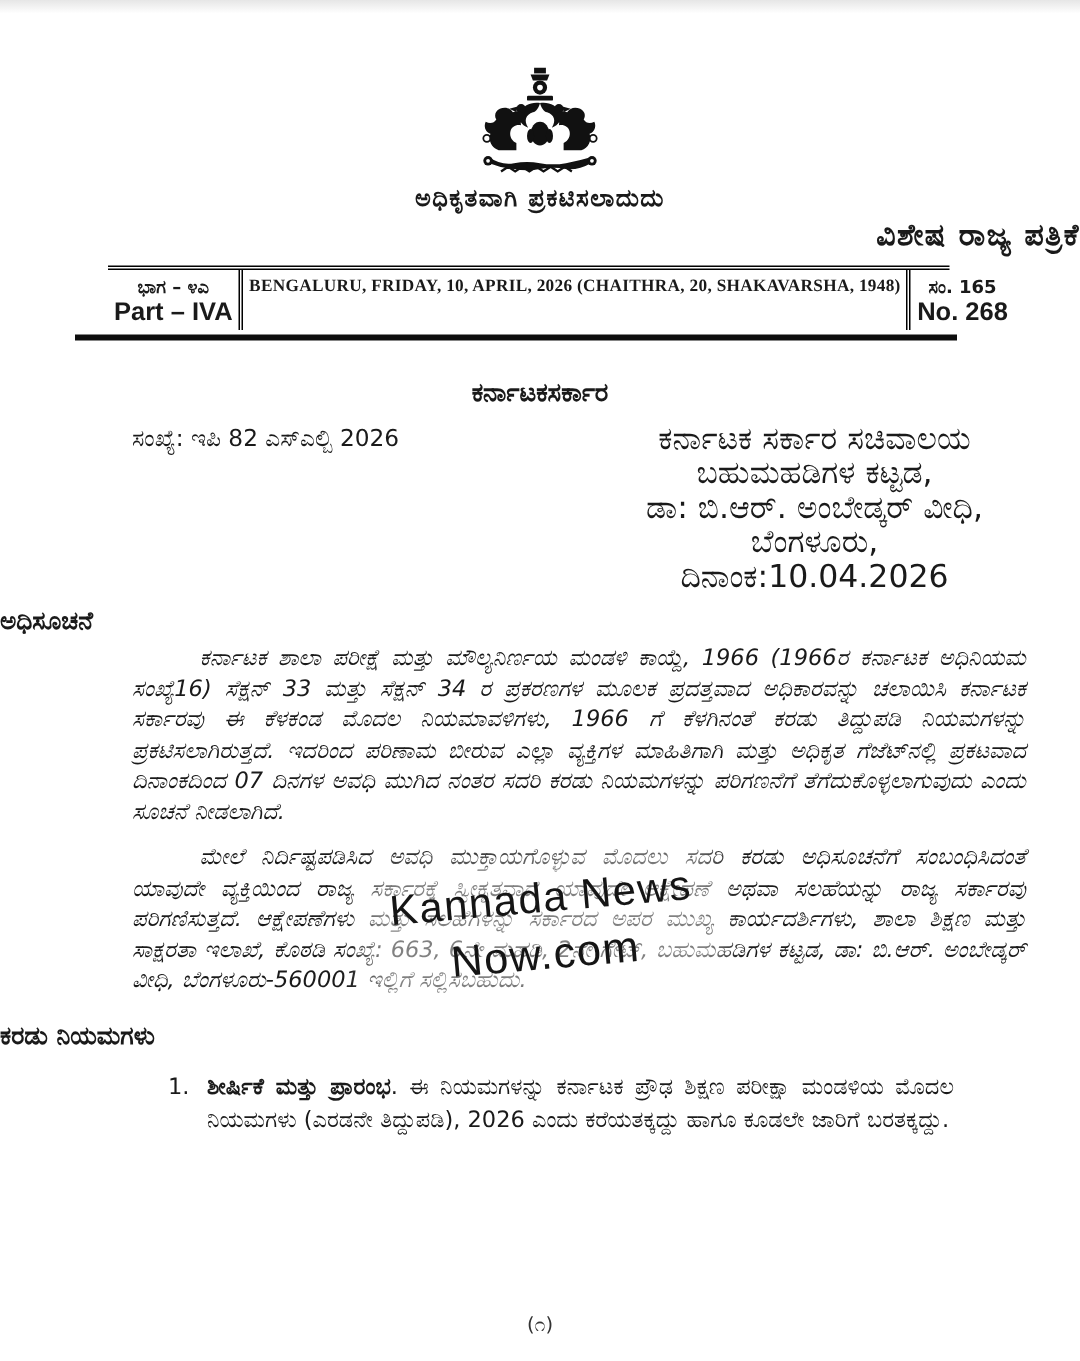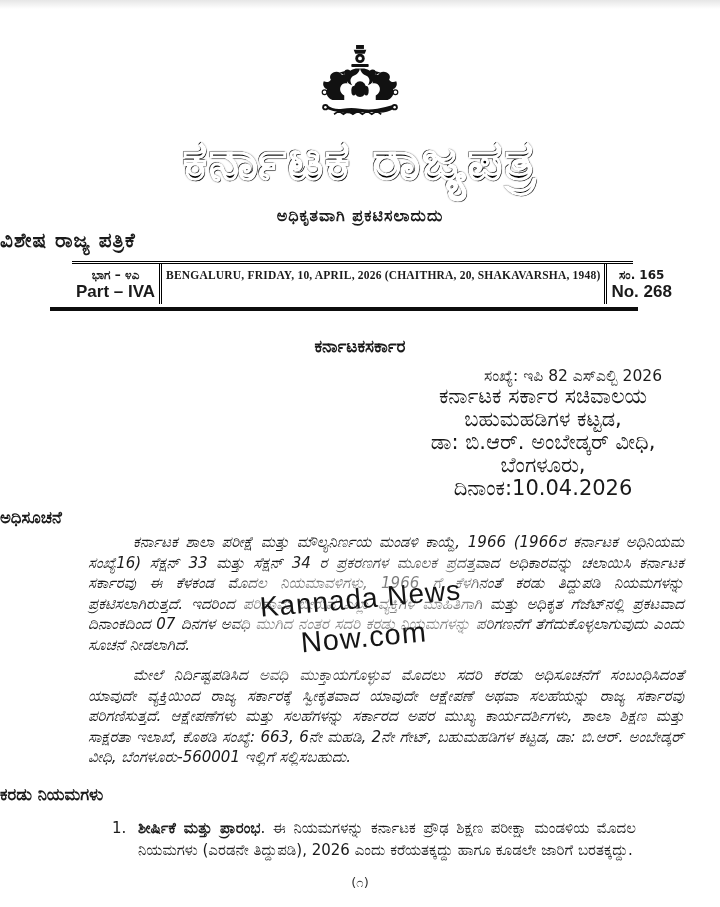--- a/index.html
+++ b/index.html
@@ -28,21 +28,21 @@
     color: #000;
     -webkit-text-stroke: 1.3px #ffffff;
     text-shadow: 0 0 2px #000, 0 0 1px #000, 1px 1px 0 #000, -1px -1px 0 #000;
     white-space: nowrap;
   }
   .masthead-subtitle {
     text-align: center; font-size: 16px; font-weight: 600;
     margin-top: 3px; letter-spacing: 1px;
   }
   .masthead-edition {
-    text-align: left; font-size: 20px; font-weight: bold;
+    text-align: right; font-size: 20px; font-weight: bold;
     margin-top: 3px; letter-spacing: 1px;
   }
   
   .info-bar {
     margin: 9px 0 0 72px;
     width: 561px;
     border-top: 3px double #000;
     display: flex;
     align-items: stretch;
   }
@@ -62,21 +62,21 @@
   .heavy-rule {
     margin: 3px 0 0 50px;
     width: 588px; height: 4px; background: #0d0d0d;
   }
   
   .gov-heading {
     text-align: center; font-size: 17px; font-weight: bold; margin-top: 25px;
   }
   .ref-row {
     margin: 9px 58px 0 88px;
-    display: flex; justify-content: space-between; align-items: flex-end; flex-direction: column;
+    display: flex; justify-content: space-between; align-items: flex-start;
   }
   .ref-number { font-size: 15.5px; padding-top: 2px; }
   .ref-address { width: 238px; text-align: center; font-size: 21px; line-height: 23px; }
   
   .section-heading {
     font-size: 16.5px; font-weight: bold;
   }
   .h-notification { margin-top: 8px; }
   .h-draft { margin-top: 17px; }
   .body-para {
@@ -143,21 +143,20 @@
     <ellipse cx="63" cy="58" rx="3" ry="6"></ellipse>
 
     <path d="M12 76 q10 7 21 5 q11 -2 22 0 q11 2 22 0 q11 -2 21 -5 l0 5 q-10 6 -21 5 q-11 -2 -22 0 q-11 2 -22 0 q-11 -1 -21 -5 z"></path>
     <circle cx="11" cy="79" r="4"></circle>
     <circle cx="11" cy="79" r="1.6" fill="#fff"></circle>
     <circle cx="99" cy="79" r="4"></circle>
     <circle cx="99" cy="79" r="1.6" fill="#fff"></circle>
     <path d="M22 88 l6 -4 6 4 6 -4 6 4 6 -4 6 4 6 -4 6 4 6 -4 6 4" fill="none" stroke="#111" stroke-width="2"></path>
   </svg>
 
-  <div class="masthead-title">ಕರ್ನಾಟಕ ರಾಜ್ಯಪತ್ರ</div>
   <div class="masthead-subtitle">ಅಧಿಕೃತವಾಗಿ ಪ್ರಕಟಿಸಲಾದುದು</div>
   <div class="masthead-edition">ವಿಶೇಷ ರಾಜ್ಯ ಪತ್ರಿಕೆ</div>
 
   <div class="info-bar">
     <div class="info-cell cell-part">
       <div class="kn-line">ಭಾಗ – ೪ಎ</div>
       <div class="en-line">Part – IVA</div>
     </div>
     <div class="info-cell cell-date">
       <div class="en-line">BENGALURU, FRIDAY, 10, APRIL, 2026 (CHAITHRA, 20, SHAKAVARSHA, 1948)</div>

